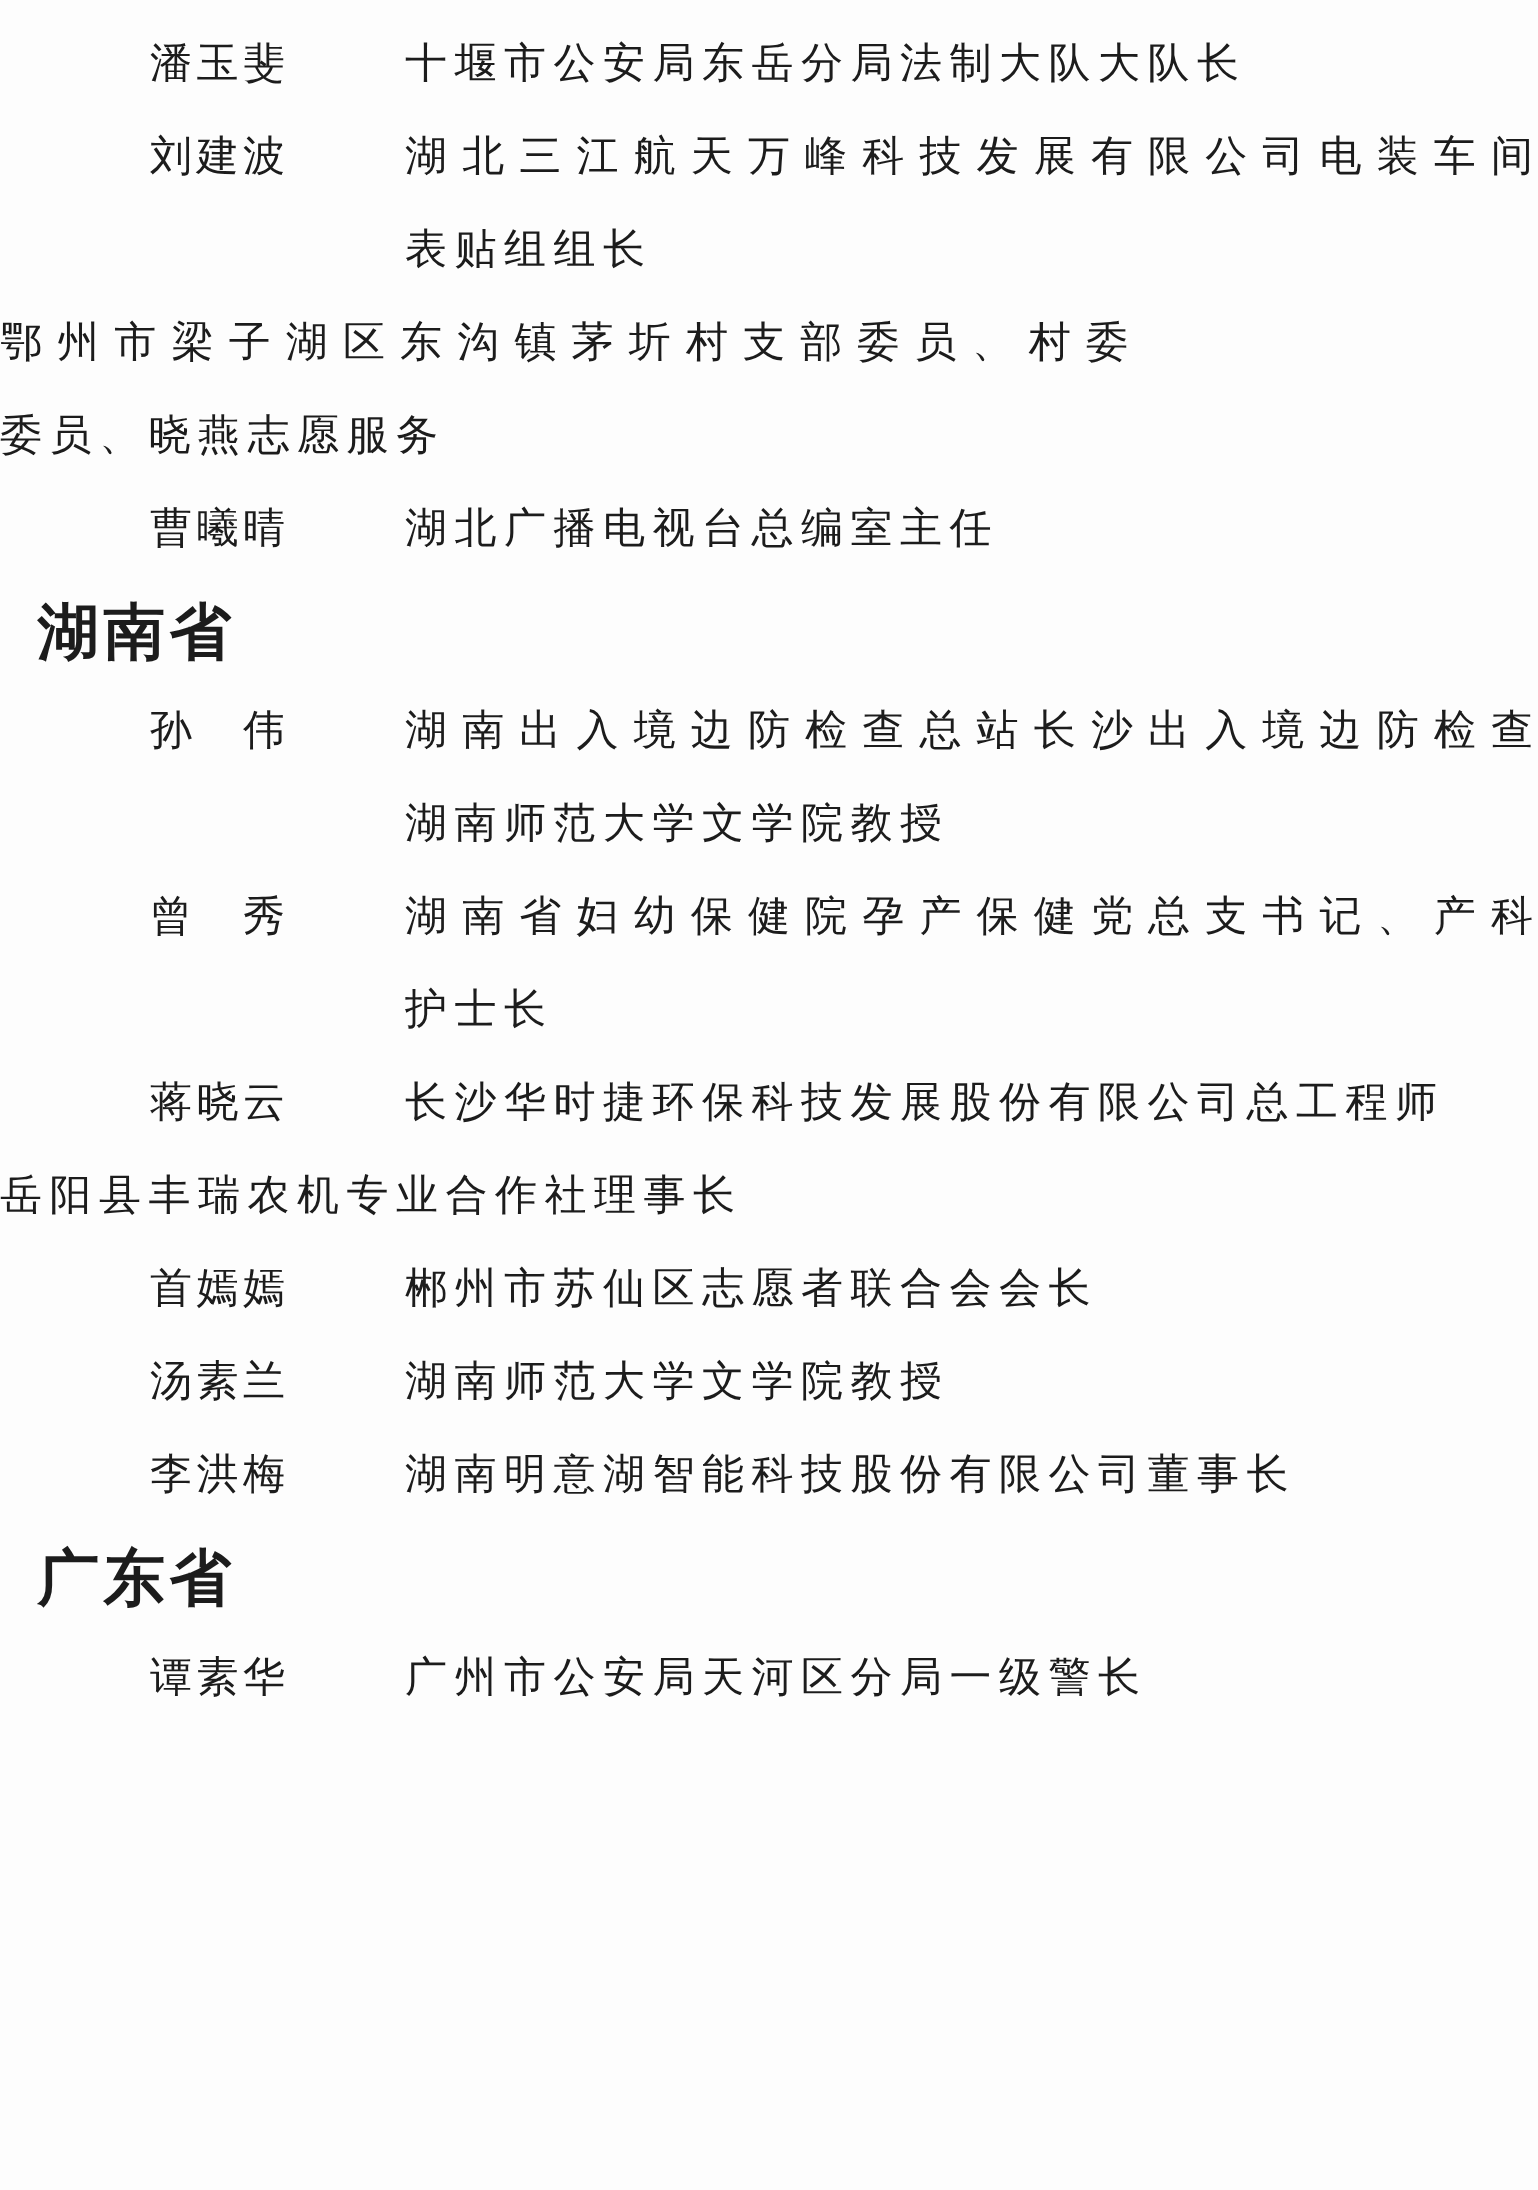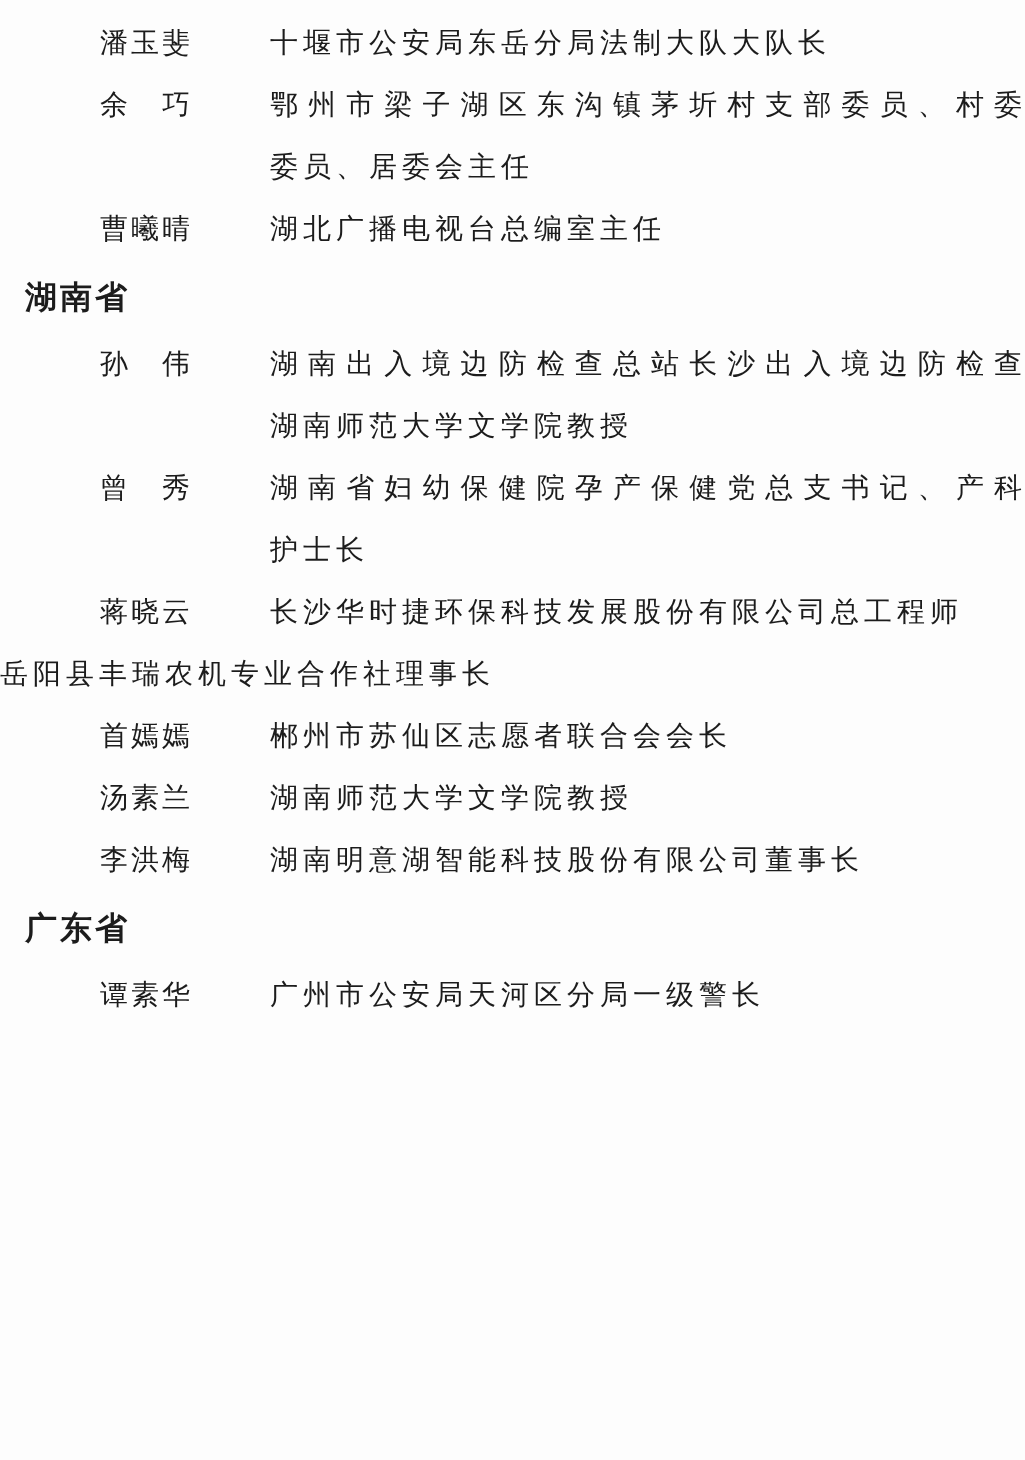--- a/index.html
+++ b/index.html
@@ -14,21 +14,21 @@
     font-family: "Liberation Serif", "DejaVu Serif", serif;
     overflow: hidden;
   }
   .page {
     padding-top: 12px;
     box-sizing: border-box;
   }
   .section-header {
     margin: 6px 0 5px 25px;
     font-weight: bold;
-    font-size: 32px;
+    font-size: 41px;
     line-height: 62px;
     letter-spacing: 3px;
     white-space: nowrap;
   }
   .entry {
     display: flex;
     align-items: flex-start;
     font-size: 28px;
     line-height: 62px;
     gap: 20px;
@@ -58,24 +58,30 @@
 <body>
 
 <main class="page">
     <div class="entry">
       <div class="name">潘玉斐</div>
       <div class="title">
         <div class="title-line">十堰市公安局东岳分局法制大队大队长</div>
       </div>
     </div>
     <div class="entry">
-      <div class="name">余　巧</div>
+      <div class="name">刘建波</div>
+      <div class="title">
+        <div class="title-line full">湖北三江航天万峰科技发展有限公司电装车间</div>
+        <div class="title-line">表贴组组长</div>
+      </div>
+    </div>
+    <div class="entry">
       <div class="title">
         <div class="title-line full">鄂州市梁子湖区东沟镇茅圻村支部委员、村委</div>
-        <div class="title-line">委员、居委会主任</div>
+        <div class="title-line">委员、晓燕志愿服务</div>
       </div>
     </div>
     <div class="entry">
       <div class="name">曹曦晴</div>
       <div class="title">
         <div class="title-line">湖北广播电视台总编室主任</div>
       </div>
     </div>
     <div class="section-header">湖南省</div>
     <div class="entry">

